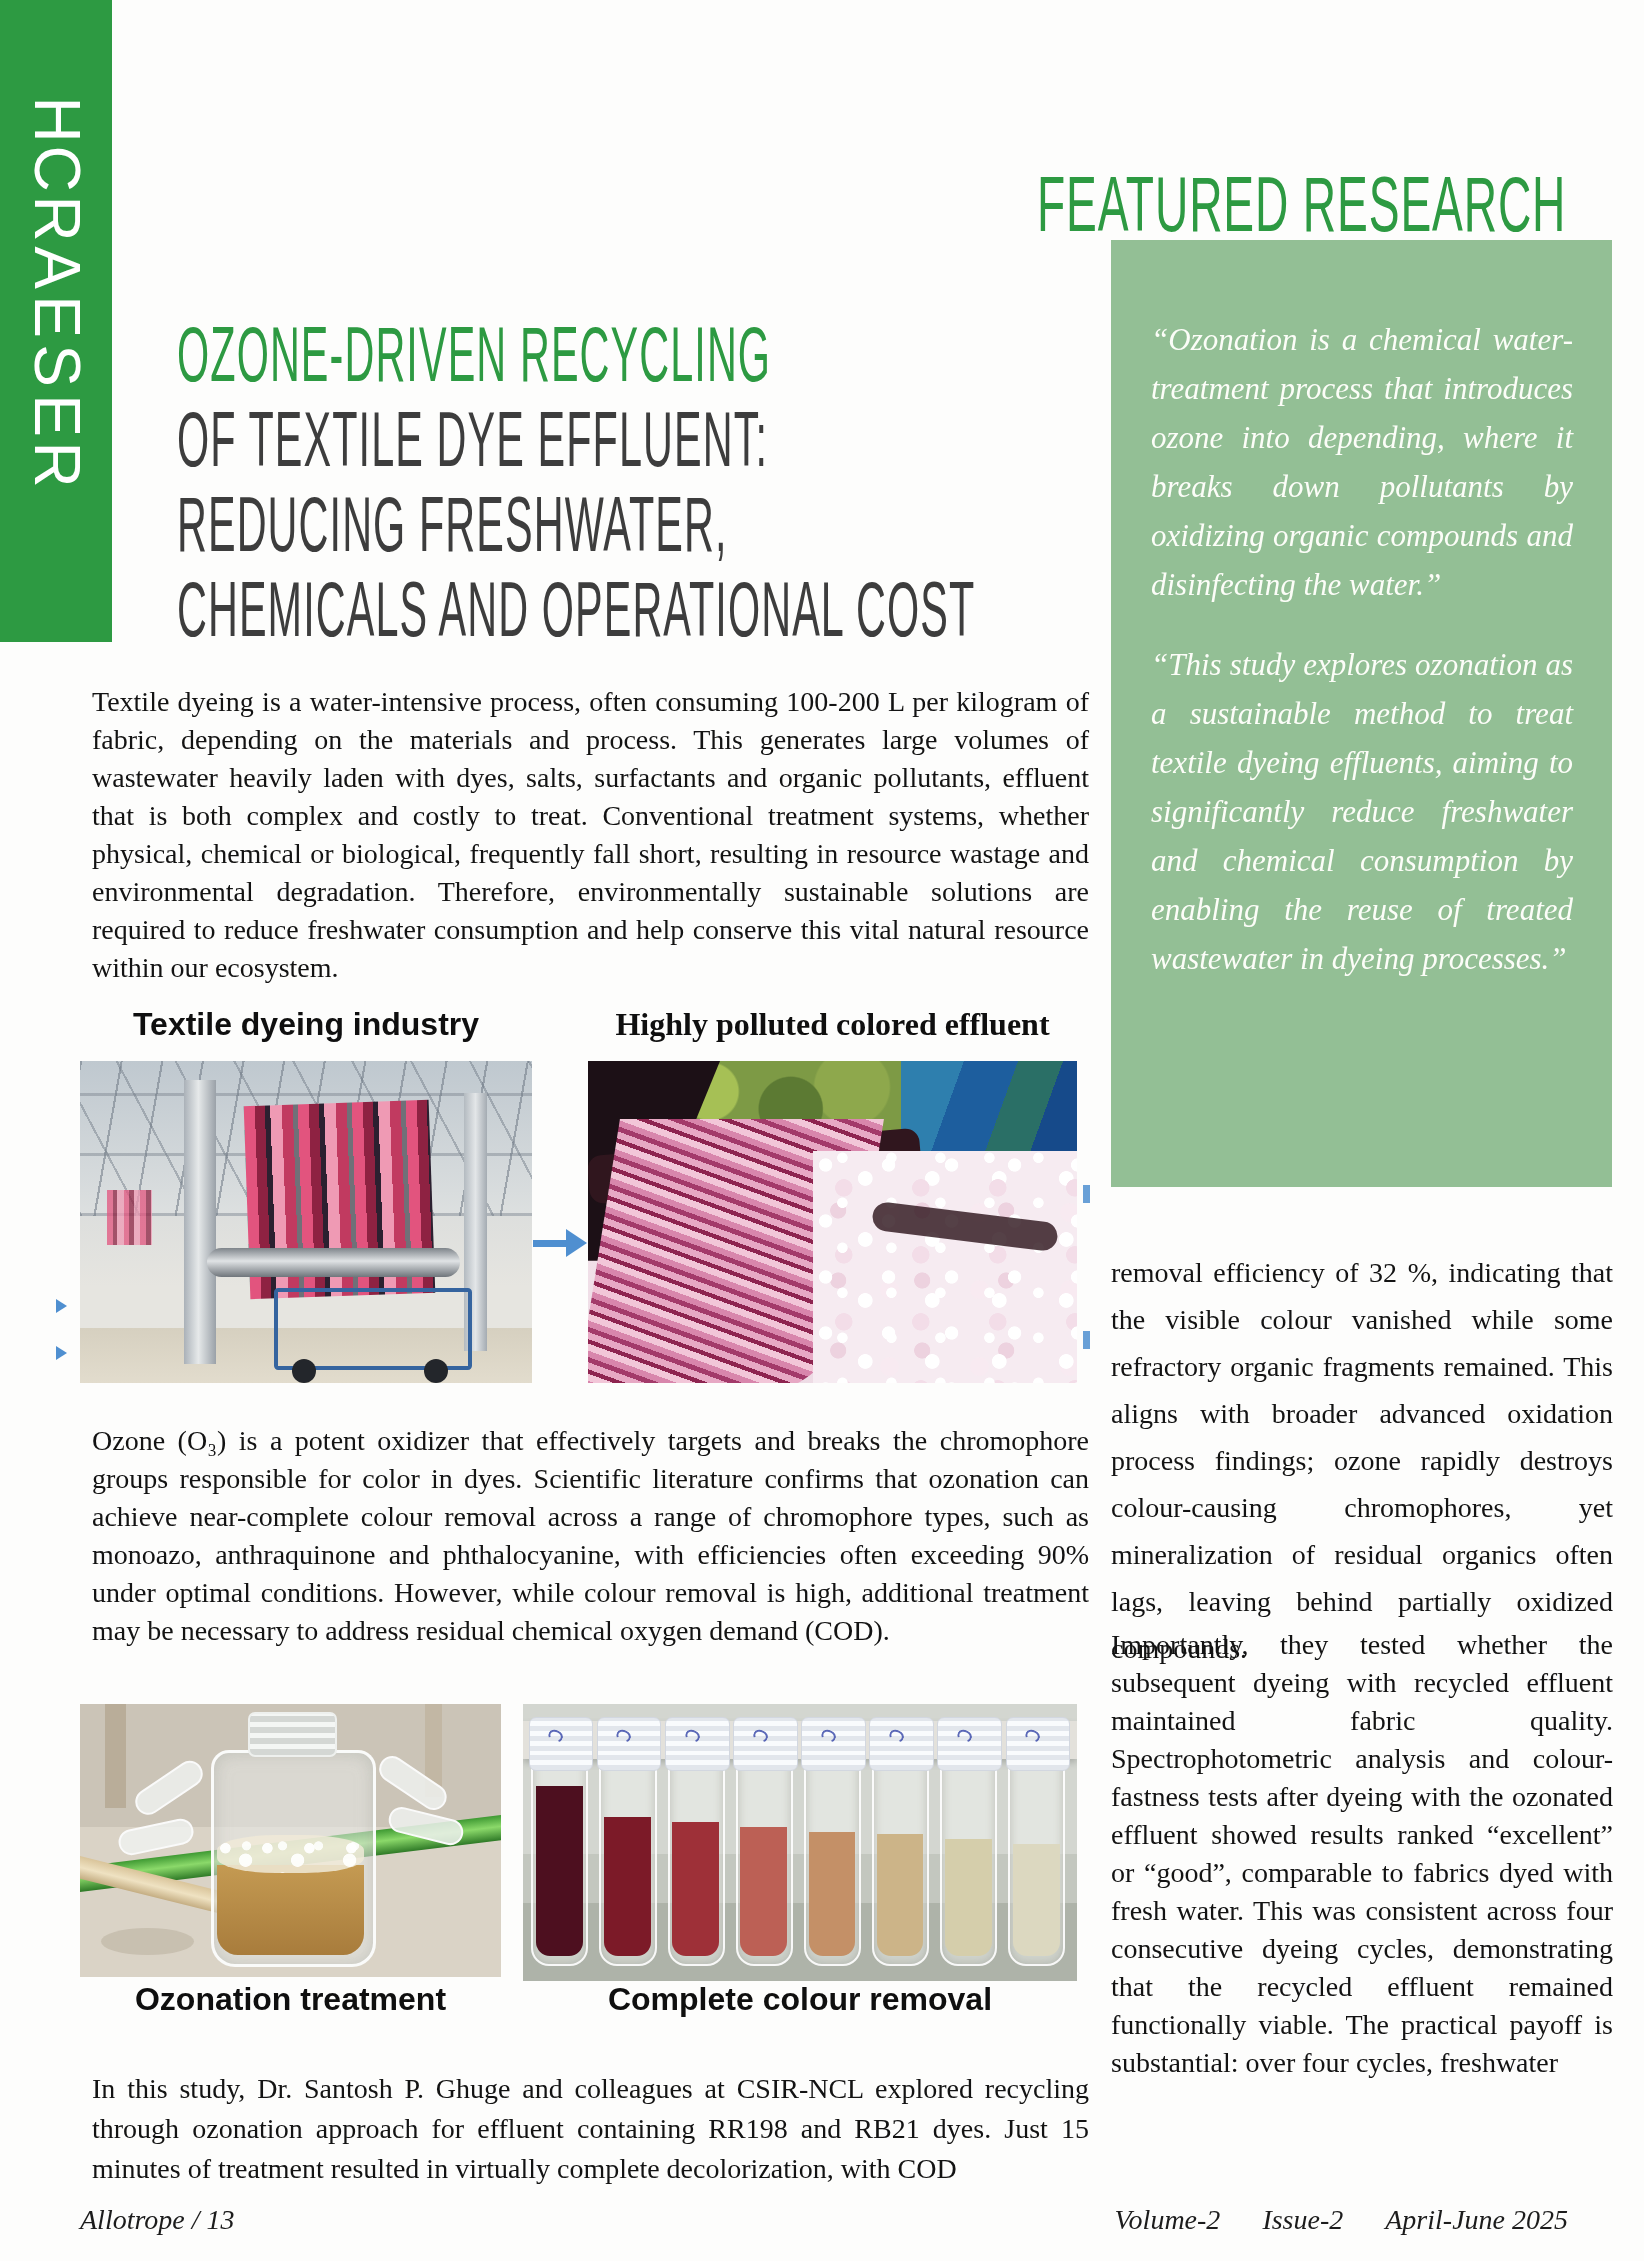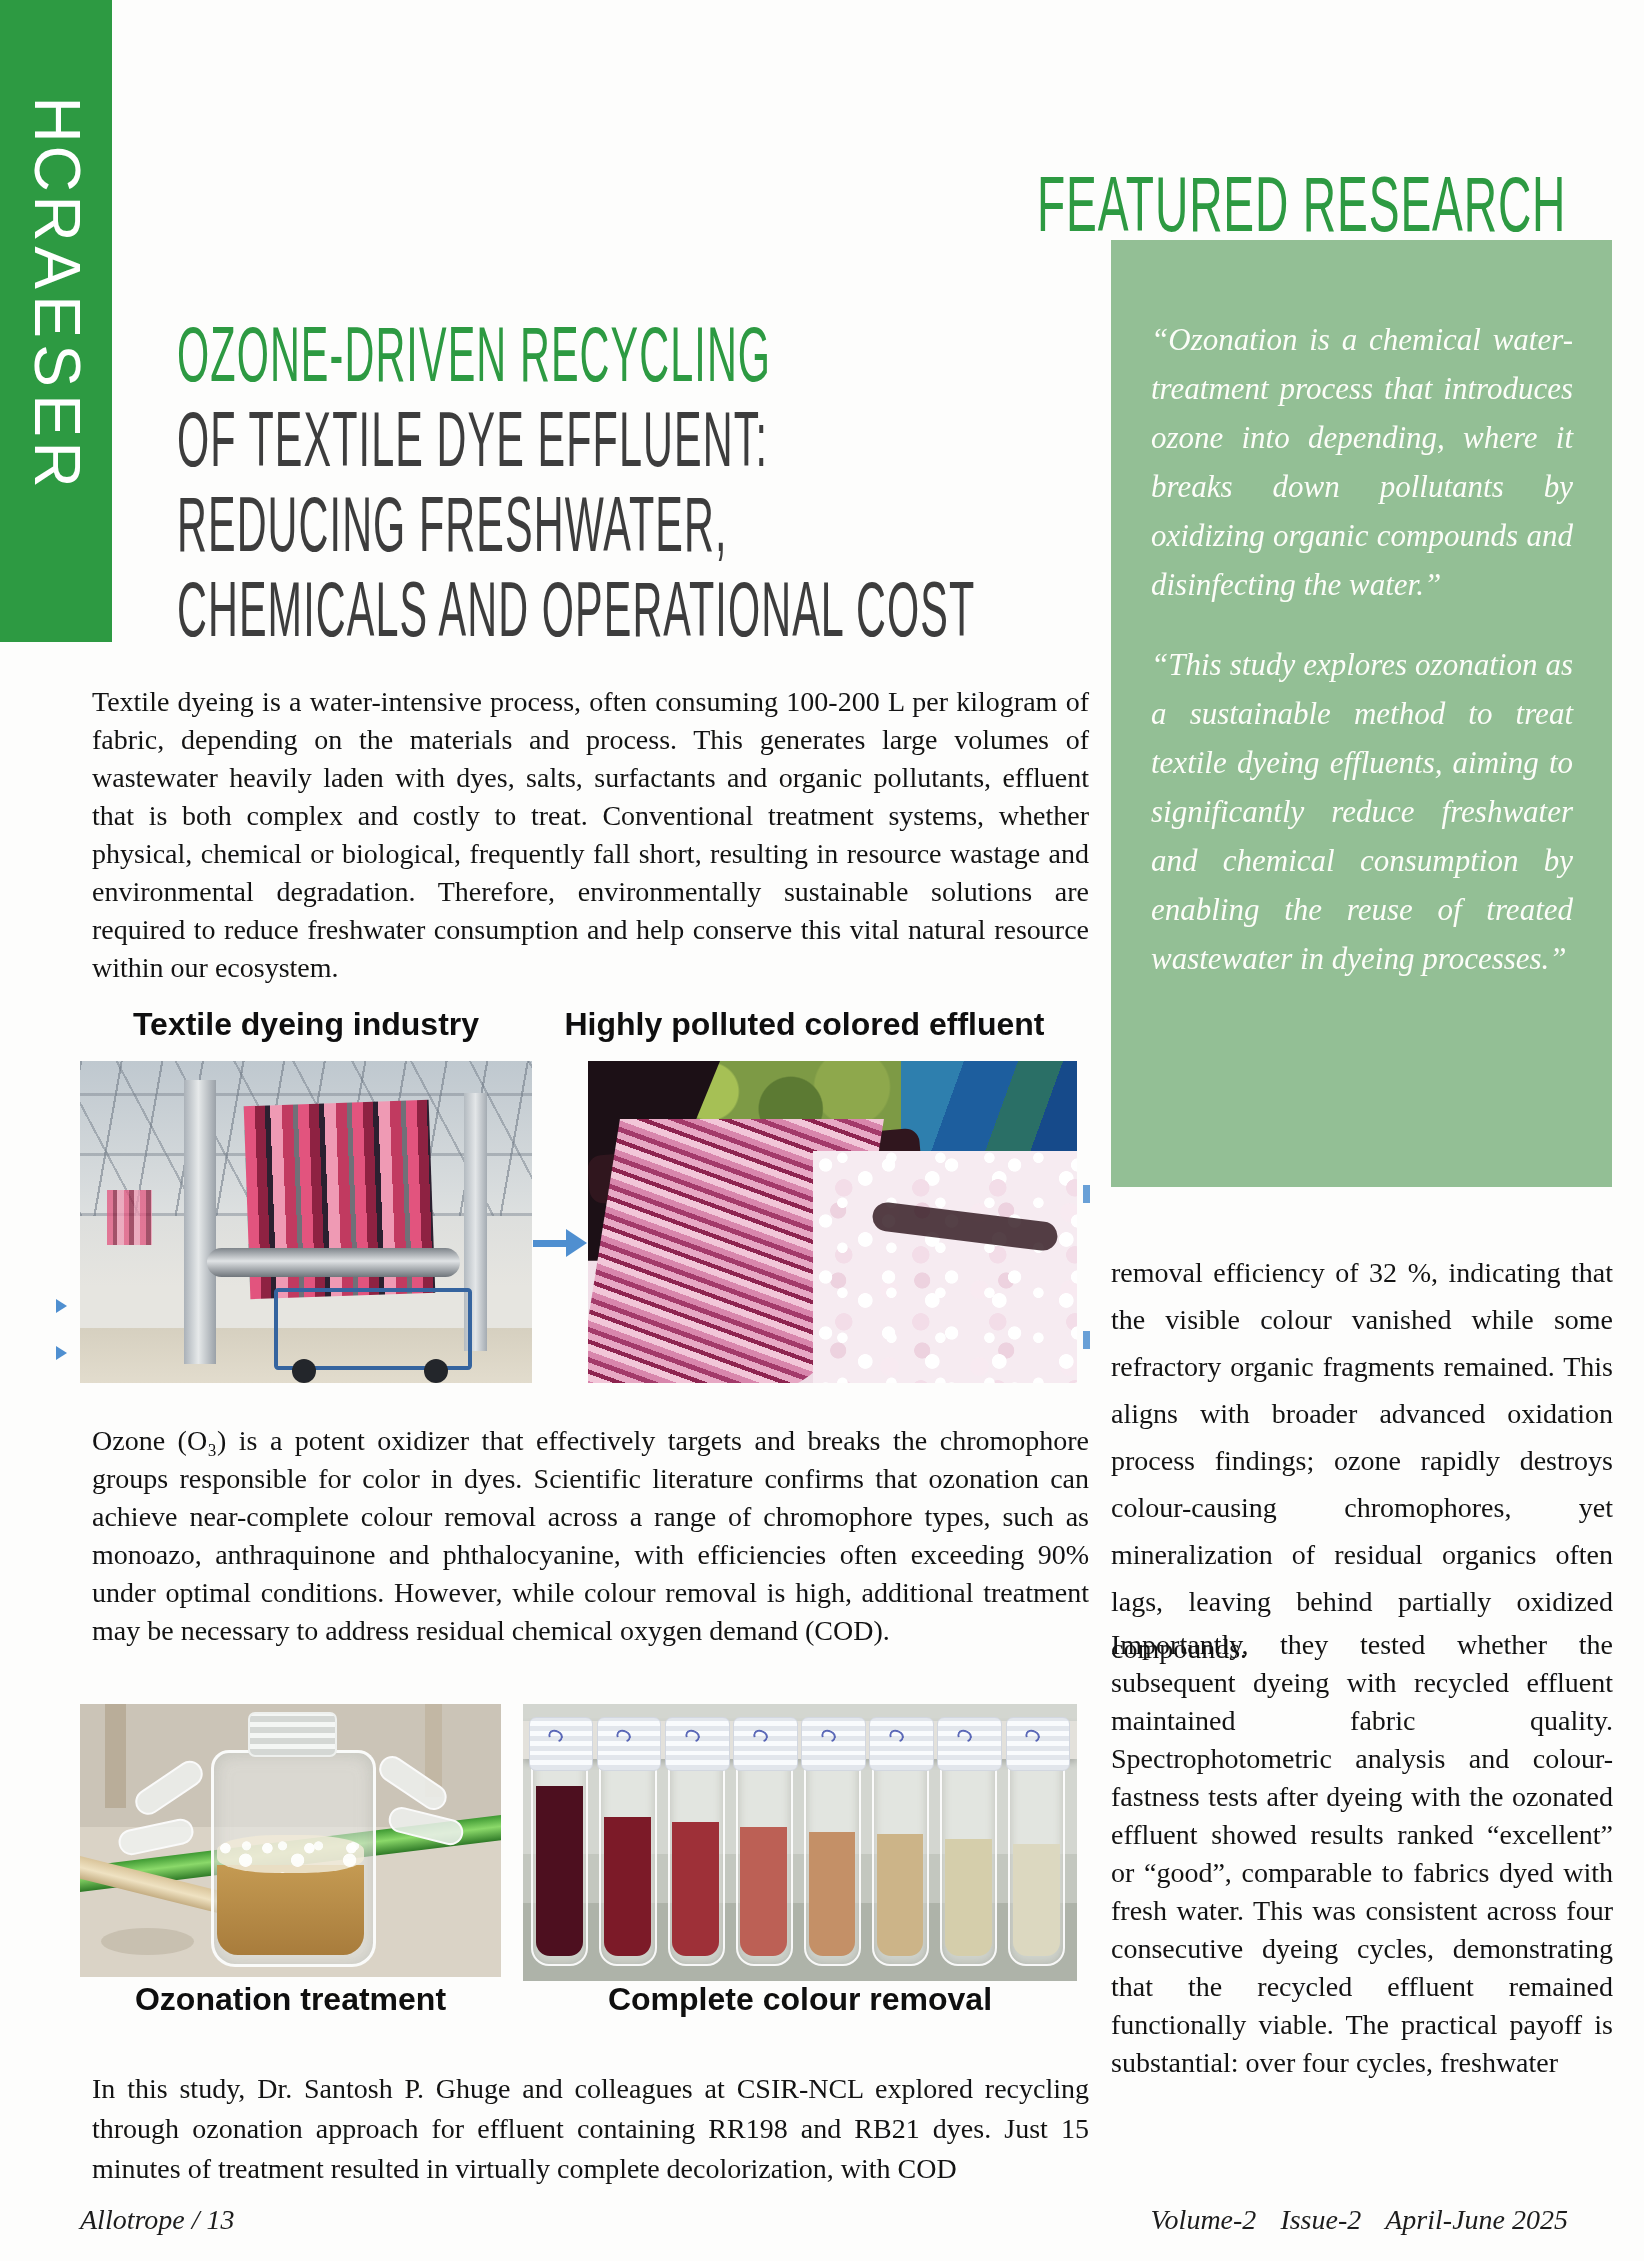--- a/index.html
+++ b/index.html
@@ -108,21 +108,21 @@
   
   .caption {
     position: absolute;
     font-family: "Liberation Sans", sans-serif;
     font-weight: bold;
     font-size: 32px;
     color: #0f0f0f;
     text-align: center;
   }
   .cap-r1-left  { left: 80px; width: 452px; top: 1006px; }
-  .cap-r1-right { left: 560px; width: 489px; top: 1006px; }
+  .cap-r1-right { left: 588px; width: 489px; top: 1006px; font-family: Liberation Serif, serif; }
   .cap-r2-left  { left: 80px; width: 421px; top: 1981px; }
   .cap-r2-right { left: 523px; width: 554px; top: 1981px; }
 
   
   .photo { position: absolute; overflow: hidden; }
   .photo > div { position: absolute; }
 
   
   .photo1 { left: 80px; top: 1061px; width: 452px; height: 322px;
             background: linear-gradient(#c9d0d6, #e6e5e0 70%); }
@@ -270,21 +270,21 @@
   
   .footer-left, .footer-right {
     position: absolute; top: 2203px;
     font-family: Liberation Serif, serif;
     font-style: italic;
     font-size: 28px; line-height: 33px;
     color: #1c1c1c;
   }
   .footer-left { left: 80px; }
   .footer-right { right: 77px; }
-  .footer-right span { margin-left: 17px; }
+  .footer-right span { margin-left: 35px; }
 </style>
 </head>
 <body>
 
 <div id="page">
 
   <div class="sidebar">
     <div class="vstack">
         <span class="vletter">H</span>
         <span class="vletter">C</span>

